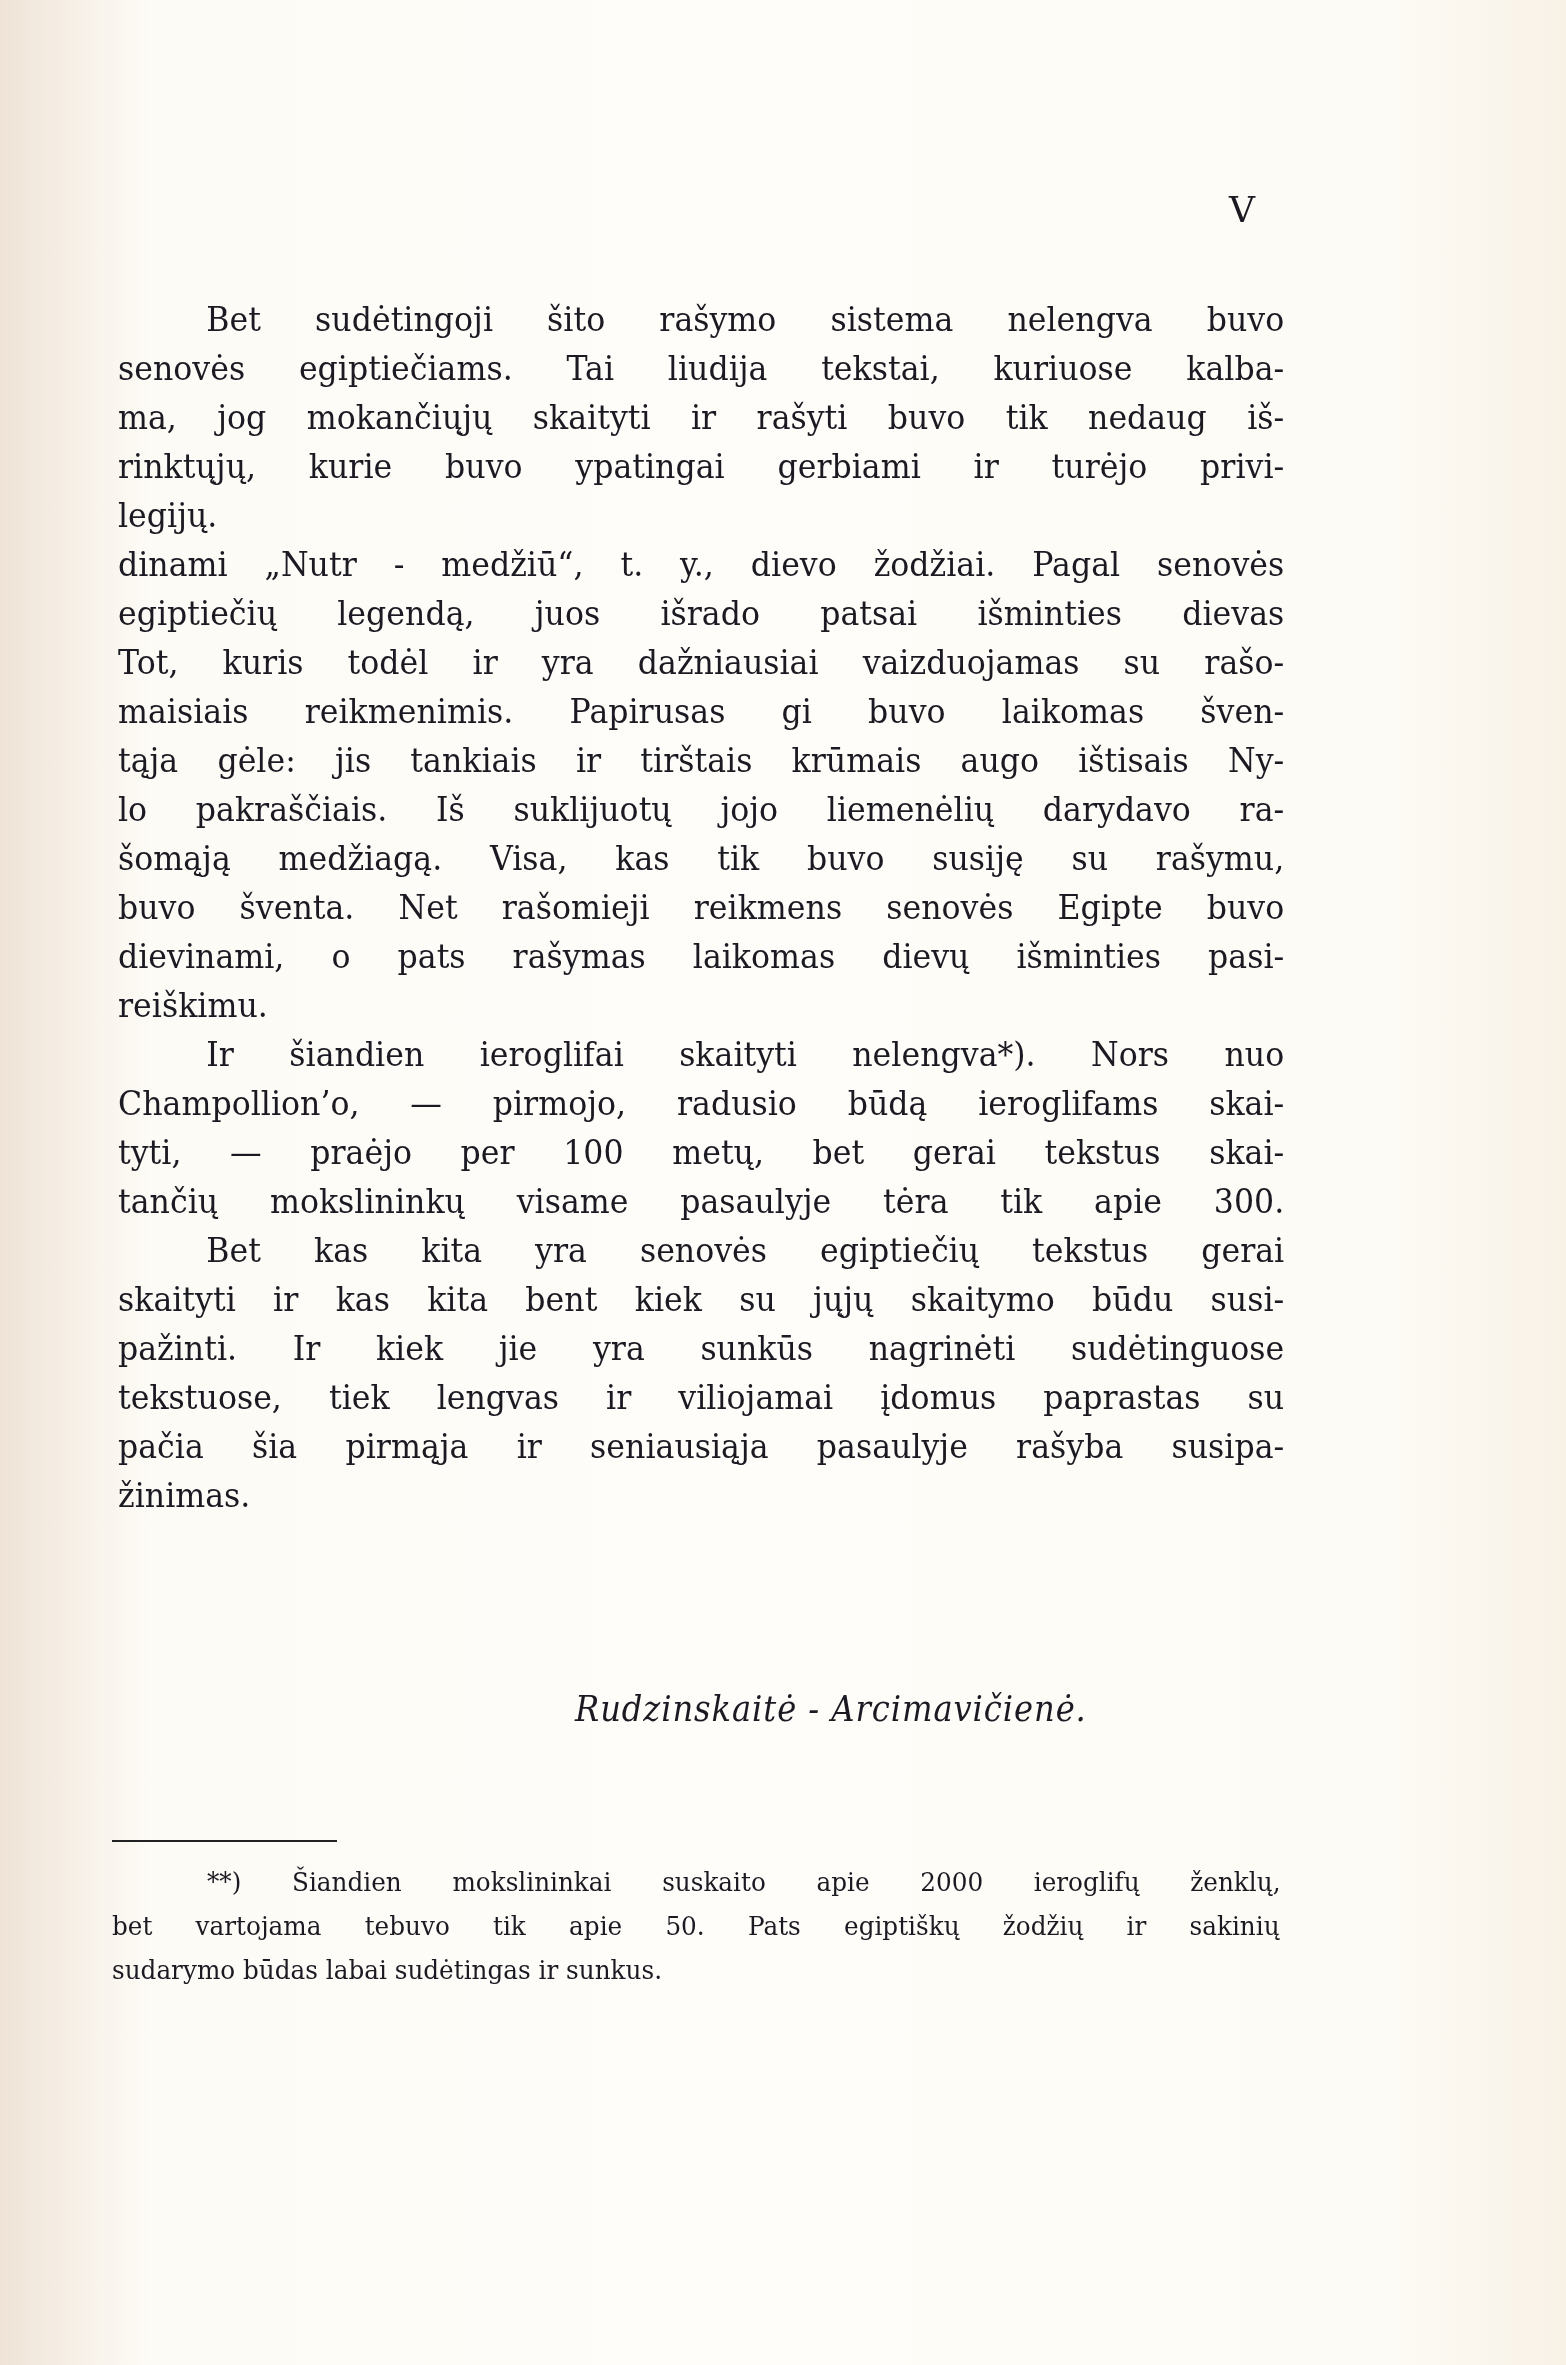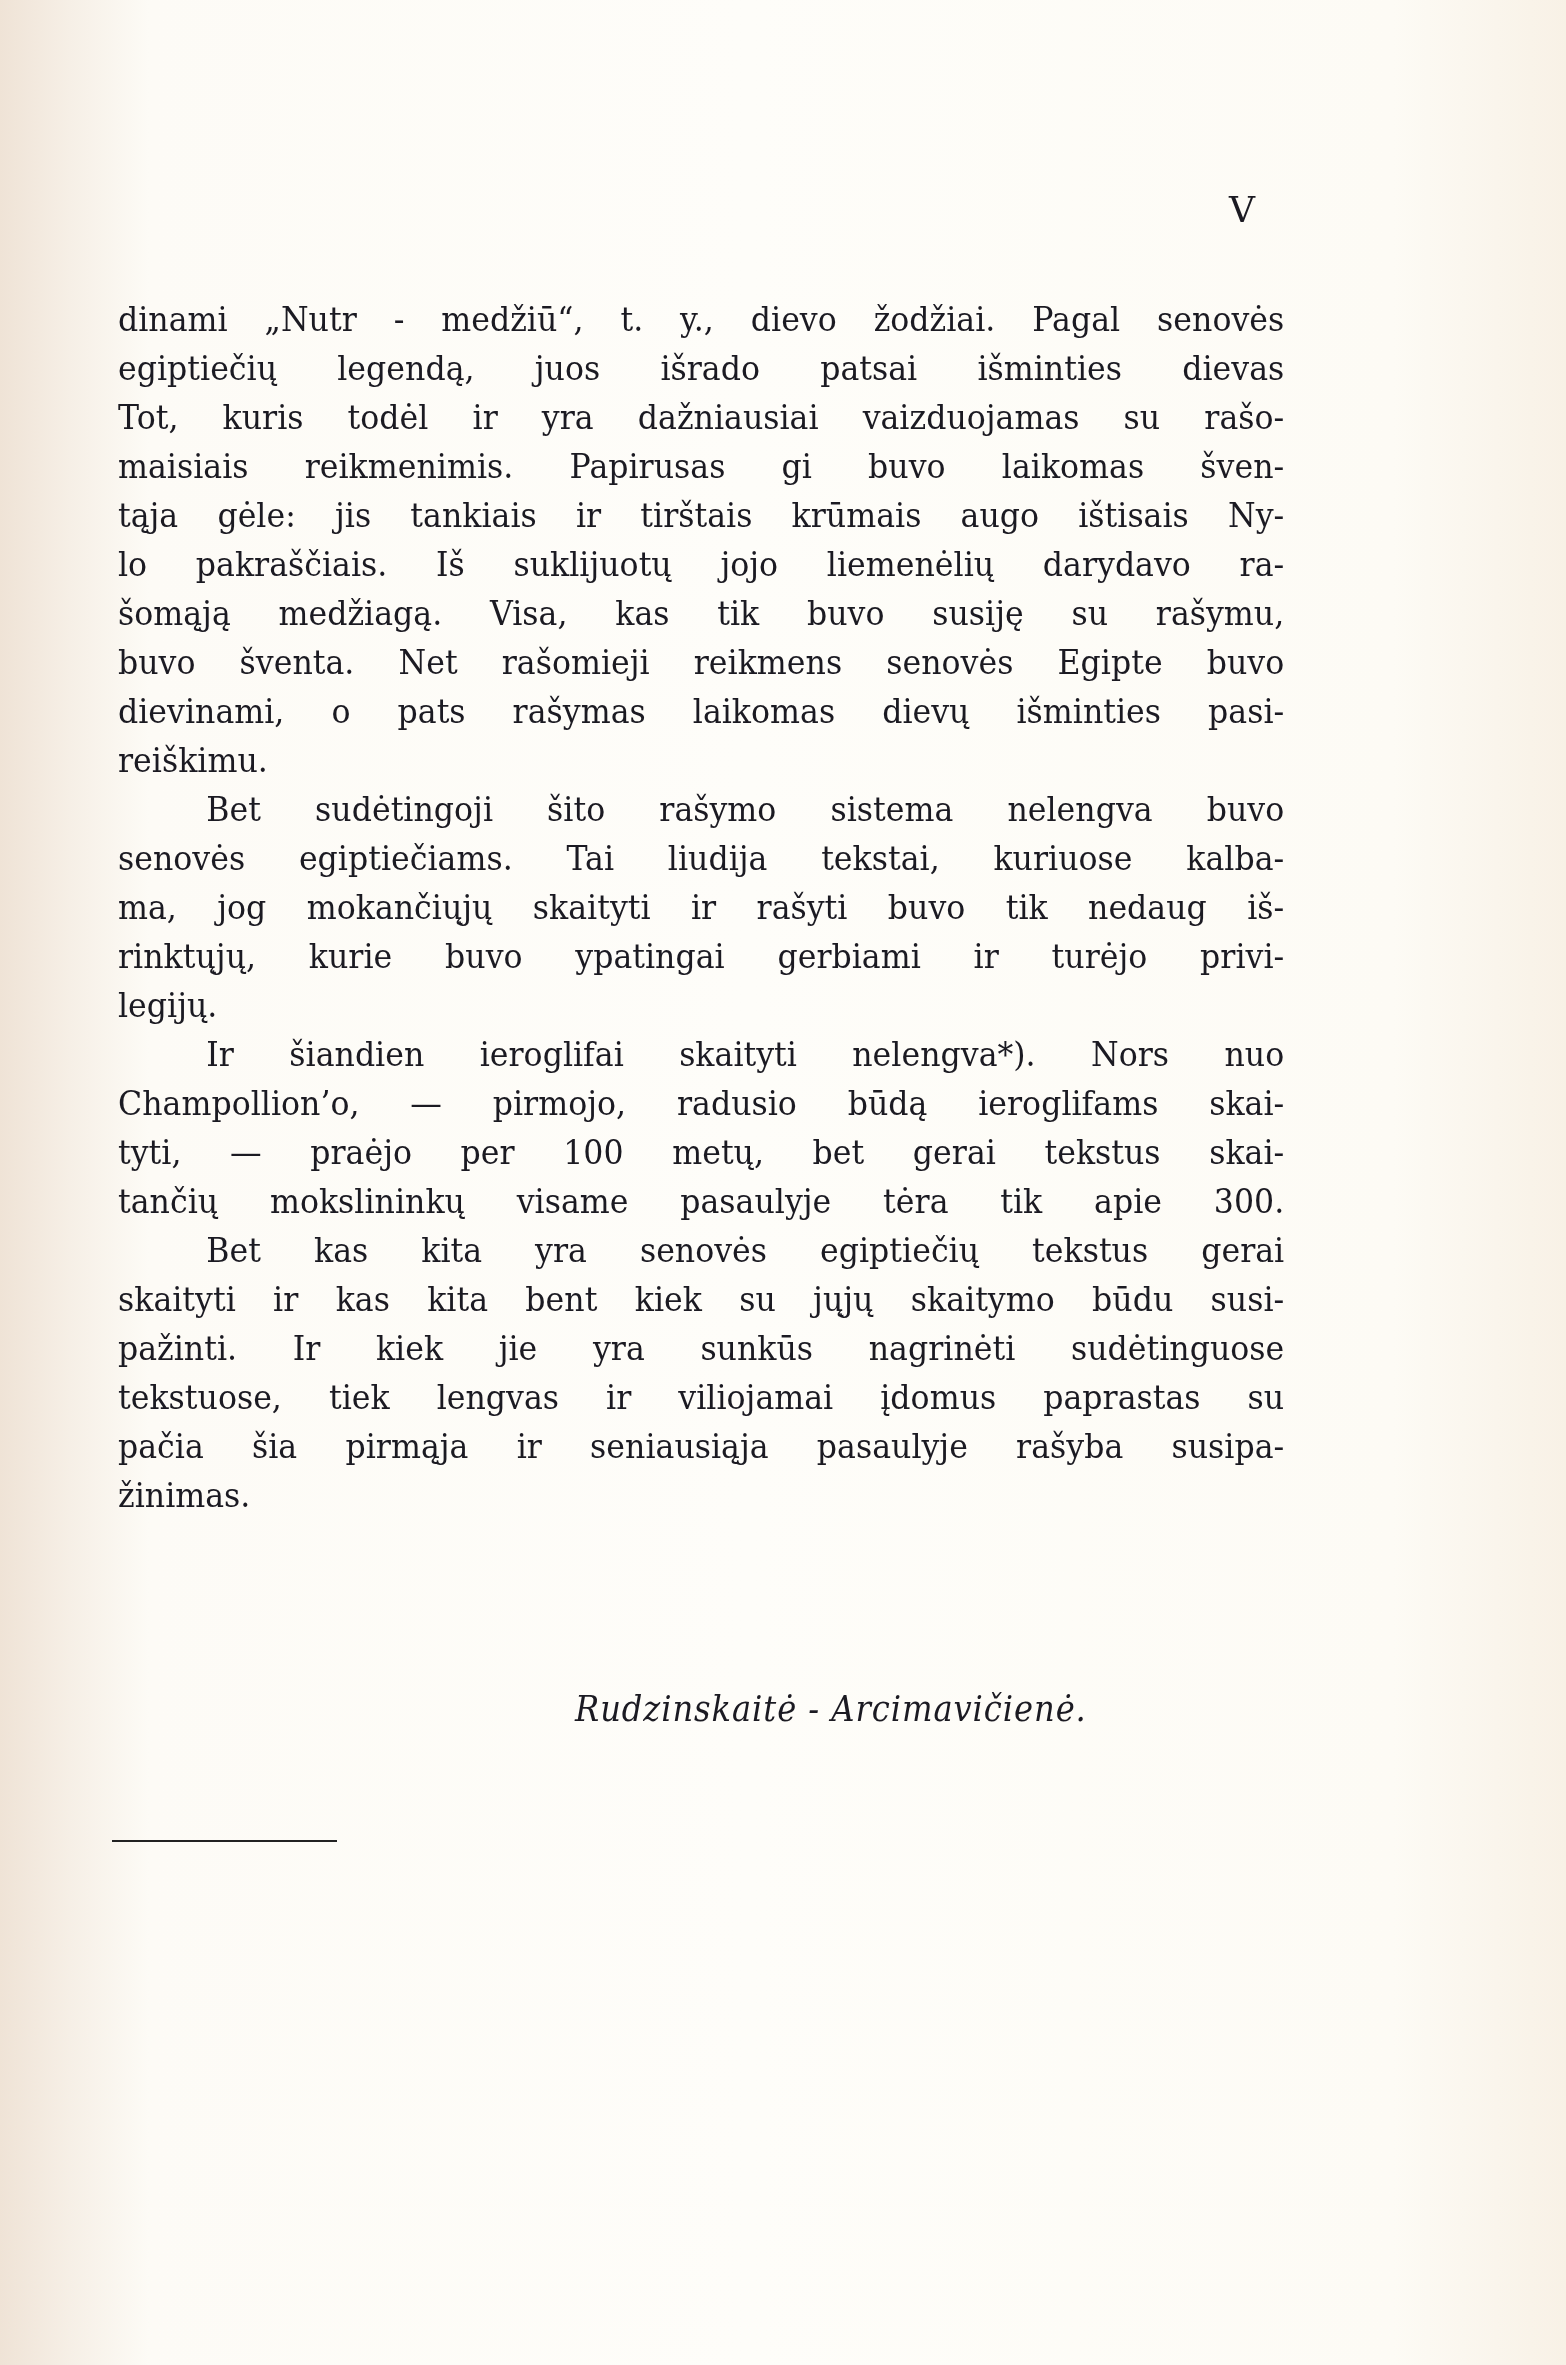--- a/index.html
+++ b/index.html
@@ -105,38 +105,38 @@
 </head>
 <body>
 
 <div class="page">
 
   <div class="page-number">V</div>
 
   <div class="body-text">
 
     <div>
+      <span class="line indent">Bet sudėtingoji šito rašymo sistema nelengva buvo</span>
+      <span class="line">senovės egiptiečiams. Tai liudija tekstai, kuriuose kalba-</span>
+      <span class="line">ma, jog mokančiųjų skaityti ir rašyti buvo tik nedaug iš-</span>
+      <span class="line">rinktųjų, kurie buvo ypatingai gerbiami ir turėjo privi-</span>
+      <span class="line last">legijų.</span>
+    </div>
+
+    <div>
       <span class="line">dinami „Nutr - medžiū“, t. y., dievo žodžiai. Pagal senovės</span>
       <span class="line">egiptiečių legendą, juos išrado patsai išminties dievas</span>
       <span class="line">Tot, kuris todėl ir yra dažniausiai vaizduojamas su rašo-</span>
       <span class="line">maisiais reikmenimis. Papirusas gi buvo laikomas šven-</span>
       <span class="line">tąja gėle: jis tankiais ir tirštais krūmais augo ištisais Ny-</span>
       <span class="line">lo pakraščiais. Iš suklijuotų jojo liemenėlių darydavo ra-</span>
       <span class="line">šomąją medžiagą. Visa, kas tik buvo susiję su rašymu,</span>
       <span class="line">buvo šventa. Net rašomieji reikmens senovės Egipte buvo</span>
       <span class="line">dievinami, o pats rašymas laikomas dievų išminties pasi-</span>
       <span class="line last">reiškimu.</span>
-    </div>
-
-    <div>
-      <span class="line indent">Bet sudėtingoji šito rašymo sistema nelengva buvo</span>
-      <span class="line">senovės egiptiečiams. Tai liudija tekstai, kuriuose kalba-</span>
-      <span class="line">ma, jog mokančiųjų skaityti ir rašyti buvo tik nedaug iš-</span>
-      <span class="line">rinktųjų, kurie buvo ypatingai gerbiami ir turėjo privi-</span>
-      <span class="line last">legijų.</span>
     </div>
 
     <div>
       <span class="line indent">Ir šiandien ieroglifai skaityti nelengva*). Nors nuo</span>
       <span class="line">Champollion’o, — pirmojo, radusio būdą ieroglifams skai-</span>
       <span class="line">tyti, — praėjo per 100 metų, bet gerai tekstus skai-</span>
       <span class="line">tančių mokslininkų visame pasaulyje tėra tik apie 300.</span>
     </div>
 
     <div>
@@ -146,15 +146,20 @@
       <span class="line">tekstuose, tiek lengvas ir viliojamai įdomus paprastas su</span>
       <span class="line">pačia šia pirmąja ir seniausiąja pasaulyje rašyba susipa-</span>
       <span class="line last">žinimas.</span>
     </div>
   </div>
 
   <div class="signature">Rudzinskaitė - Arcimavičienė.</div>
 
   <div class="footnote-rule"></div>
 
+  <div class="footnotes">
+    <span class="fn-line indent">**) Šiandien mokslininkai suskaito apie 2000 ieroglifų ženklų,</span>
+    <span class="fn-line">bet vartojama tebuvo tik apie 50. Pats egiptiškų žodžių ir sakinių</span>
+    <span class="fn-line last">sudarymo būdas labai sudėtingas ir sunkus.</span>
+  </div>
 
 </div>
 
 
 </body></html>

